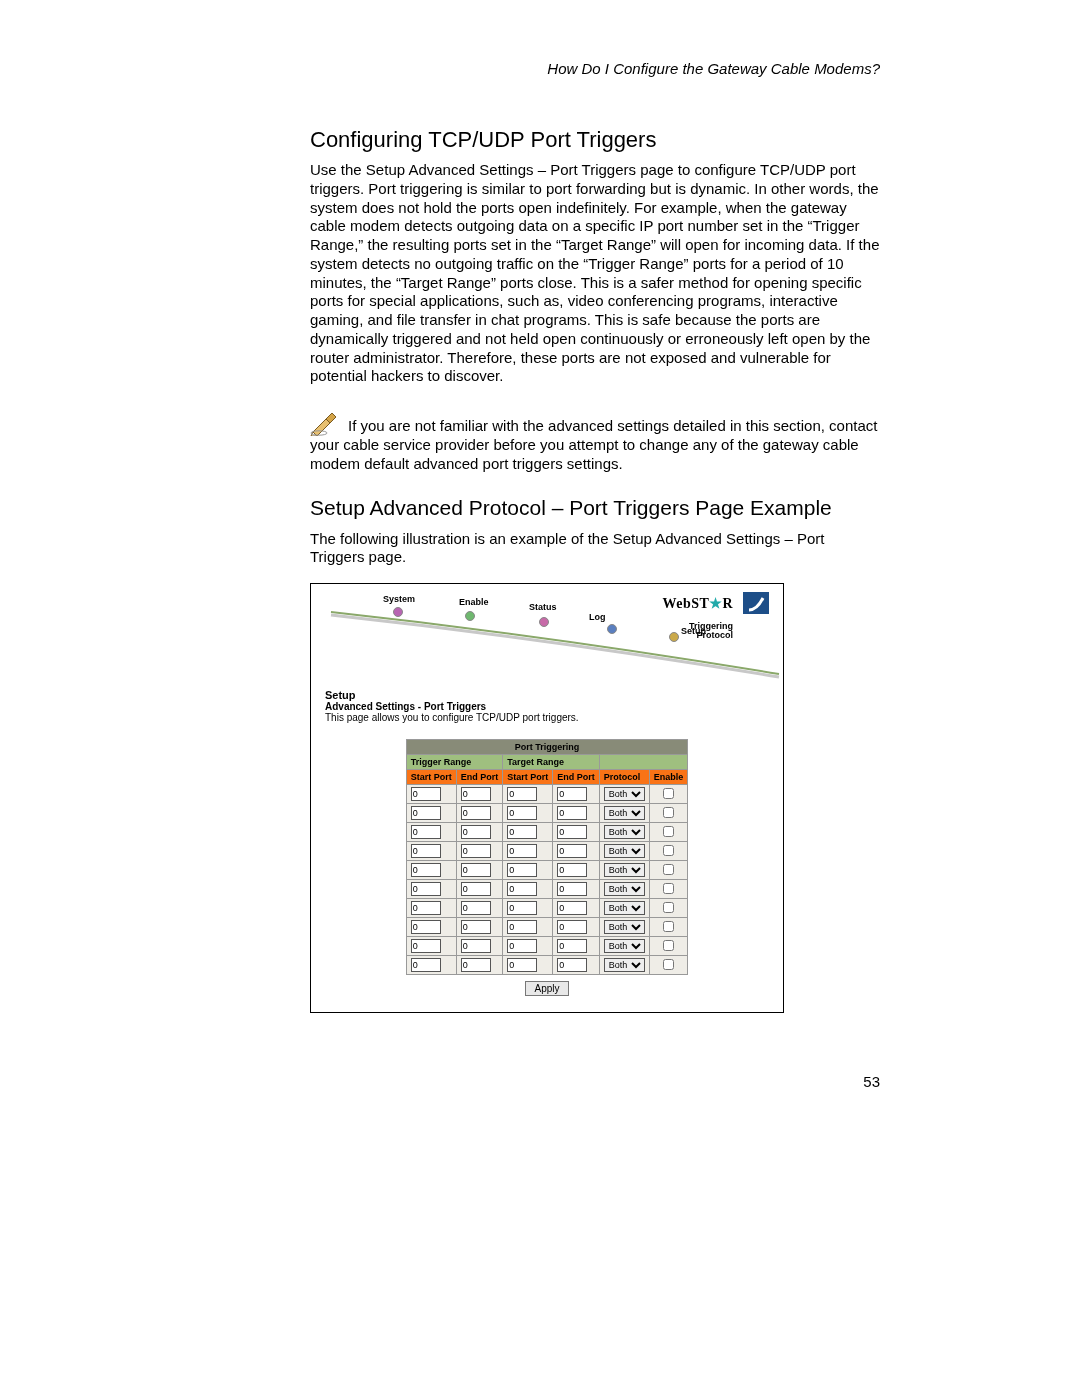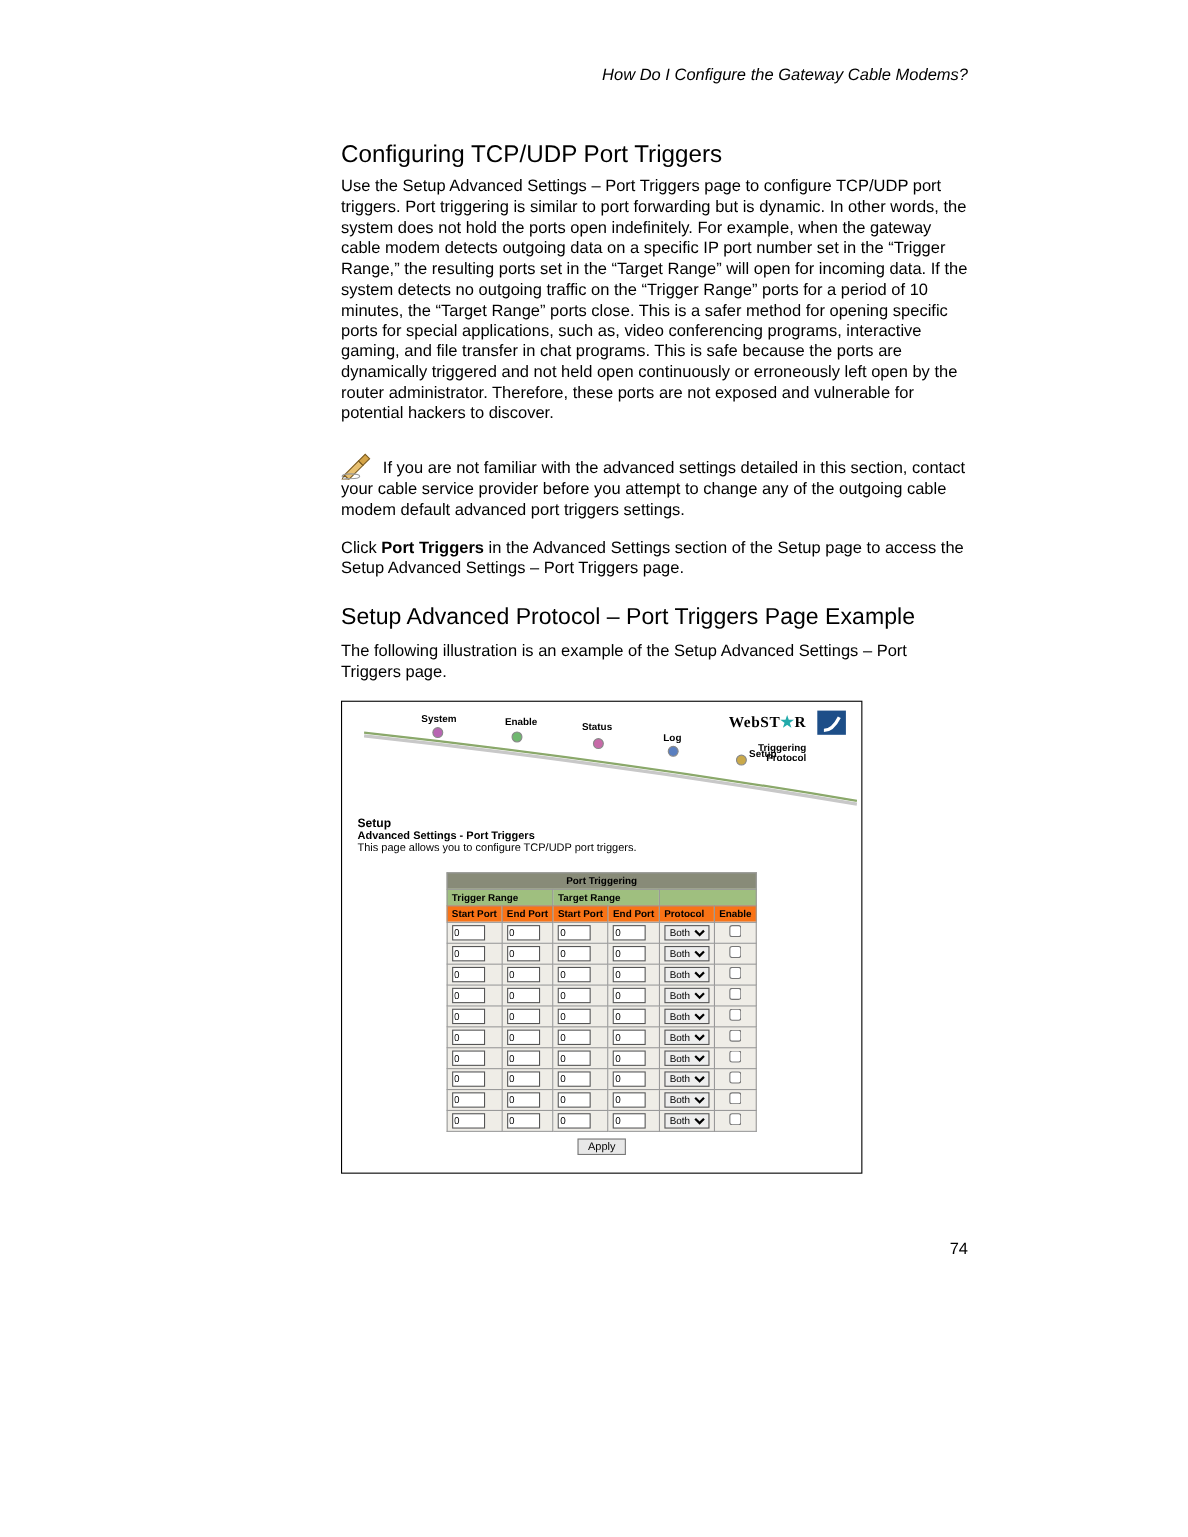--- a/index.html
+++ b/index.html
@@ -166,26 +166,23 @@
   <p class="body">Use the Setup Advanced Settings – Port Triggers page to configure TCP/UDP port triggers. Port triggering is similar to port forwarding but is dynamic. In other words, the system does not hold the ports open indefinitely. For example, when the gateway cable modem detects outgoing data on a specific IP port number set in the “Trigger Range,” the resulting ports set in the “Target Range” will open for incoming data. If the system detects no outgoing traffic on the “Trigger Range” ports for a period of 10 minutes, the “Target Range” ports close. This is a safer method for opening specific ports for special applications, such as, video conferencing programs, interactive gaming, and file transfer in chat programs. This is safe because the ports are dynamically triggered and not held open continuously or erroneously left open by the router administrator. Therefore, these ports are not exposed and vulnerable for potential hackers to discover.</p>
 
   <p class="note">
     <span class="note-icon">
       <svg width="34" height="30" viewBox="0 0 34 30">
         <path d="M3 26 L16 13 L20 17 L7 30 Z" fill="#e8c070" stroke="#7a5a20" stroke-width="1"></path>
         <path d="M16 13 L22 7 L26 11 L20 17 Z" fill="#d4a448" stroke="#7a5a20" stroke-width="1"></path>
         <path d="M3 26 L1 30 L7 30 Z" fill="#fff" stroke="#7a5a20" stroke-width="1"></path>
         <ellipse cx="9" cy="27" rx="8" ry="2.2" fill="none" stroke="#999" stroke-width="1"></ellipse>
       </svg>
-    </span><span>If you are not familiar with the advanced settings detailed in this section, contact your cable service provider before you attempt to change any of the outgoing cable modem default advanced port triggers settings.</span>
+    </span><span>If you are not familiar with the advanced settings detailed in this section, contact your cable service provider before you attempt to change any of the gateway cable modem default advanced port triggers settings.</span>
   </p>
 
-  <p class="click-para">
-    <span>Click </span><b>Port Triggers</b><span> in the Advanced Settings section of the Setup page to access the Setup Advanced Settings – Port Triggers page.</span>
-  </p>
 
   <h2 class="sub-title">Setup Advanced Protocol – Port Triggers Page Example</h2>
 
   <p class="body">The following illustration is an example of the Setup Advanced Settings – Port Triggers page.</p>
 
   <div class="shot-frame">
     <div class="shot-top">
 
       <svg width="472" height="100" style="position:absolute;left:0;top:0">
         <path d="M20 28 Q 240 52 468 90" stroke="#8aa86a" stroke-width="2" fill="none"></path>
@@ -193,21 +190,21 @@
       </svg>
       <span class="nav-label" style="left:72px;top:10px">System</span>
       <span class="nav-dot" style="left:82px;top:23px;background:#b865b3"></span>
 
       <span class="nav-label" style="left:148px;top:13px">Enable</span>
       <span class="nav-dot" style="left:154px;top:27px;background:#6fb86f"></span>
 
       <span class="nav-label" style="left:218px;top:18px">Status</span>
       <span class="nav-dot" style="left:228px;top:33px;background:#c76aa8"></span>
 
-      <span class="nav-label" style="left:292px;top:28px">Log</span>
+      <span class="nav-label" style="left:278px;top:28px">Log</span>
       <span class="nav-dot" style="left:296px;top:40px;background:#5a7fc0"></span>
 
       <span class="nav-label" style="left:370px;top:42px;font-weight:bold">Setup</span>
       <span class="nav-dot" style="left:358px;top:48px;background:#caa94a"></span>
 
       <div class="brand" style="right:50px">
         <span class="webstar">
           <span>WebST</span><span class="star">★</span><span>R</span>
         </span>
         <div class="sci">
@@ -327,14 +324,14 @@
               <td style="text-align: center;"><input type="checkbox" style=""></td>
             </tr>
           </tbody>
       </table>
       <div class="apply-row">
         <button class="apply-btn">Apply</button>
       </div>
     </div>
   </div>
 
-  <div class="page-num">74</div>
+  <div class="page-num">53</div>
 </div>
 
 </body></html>

